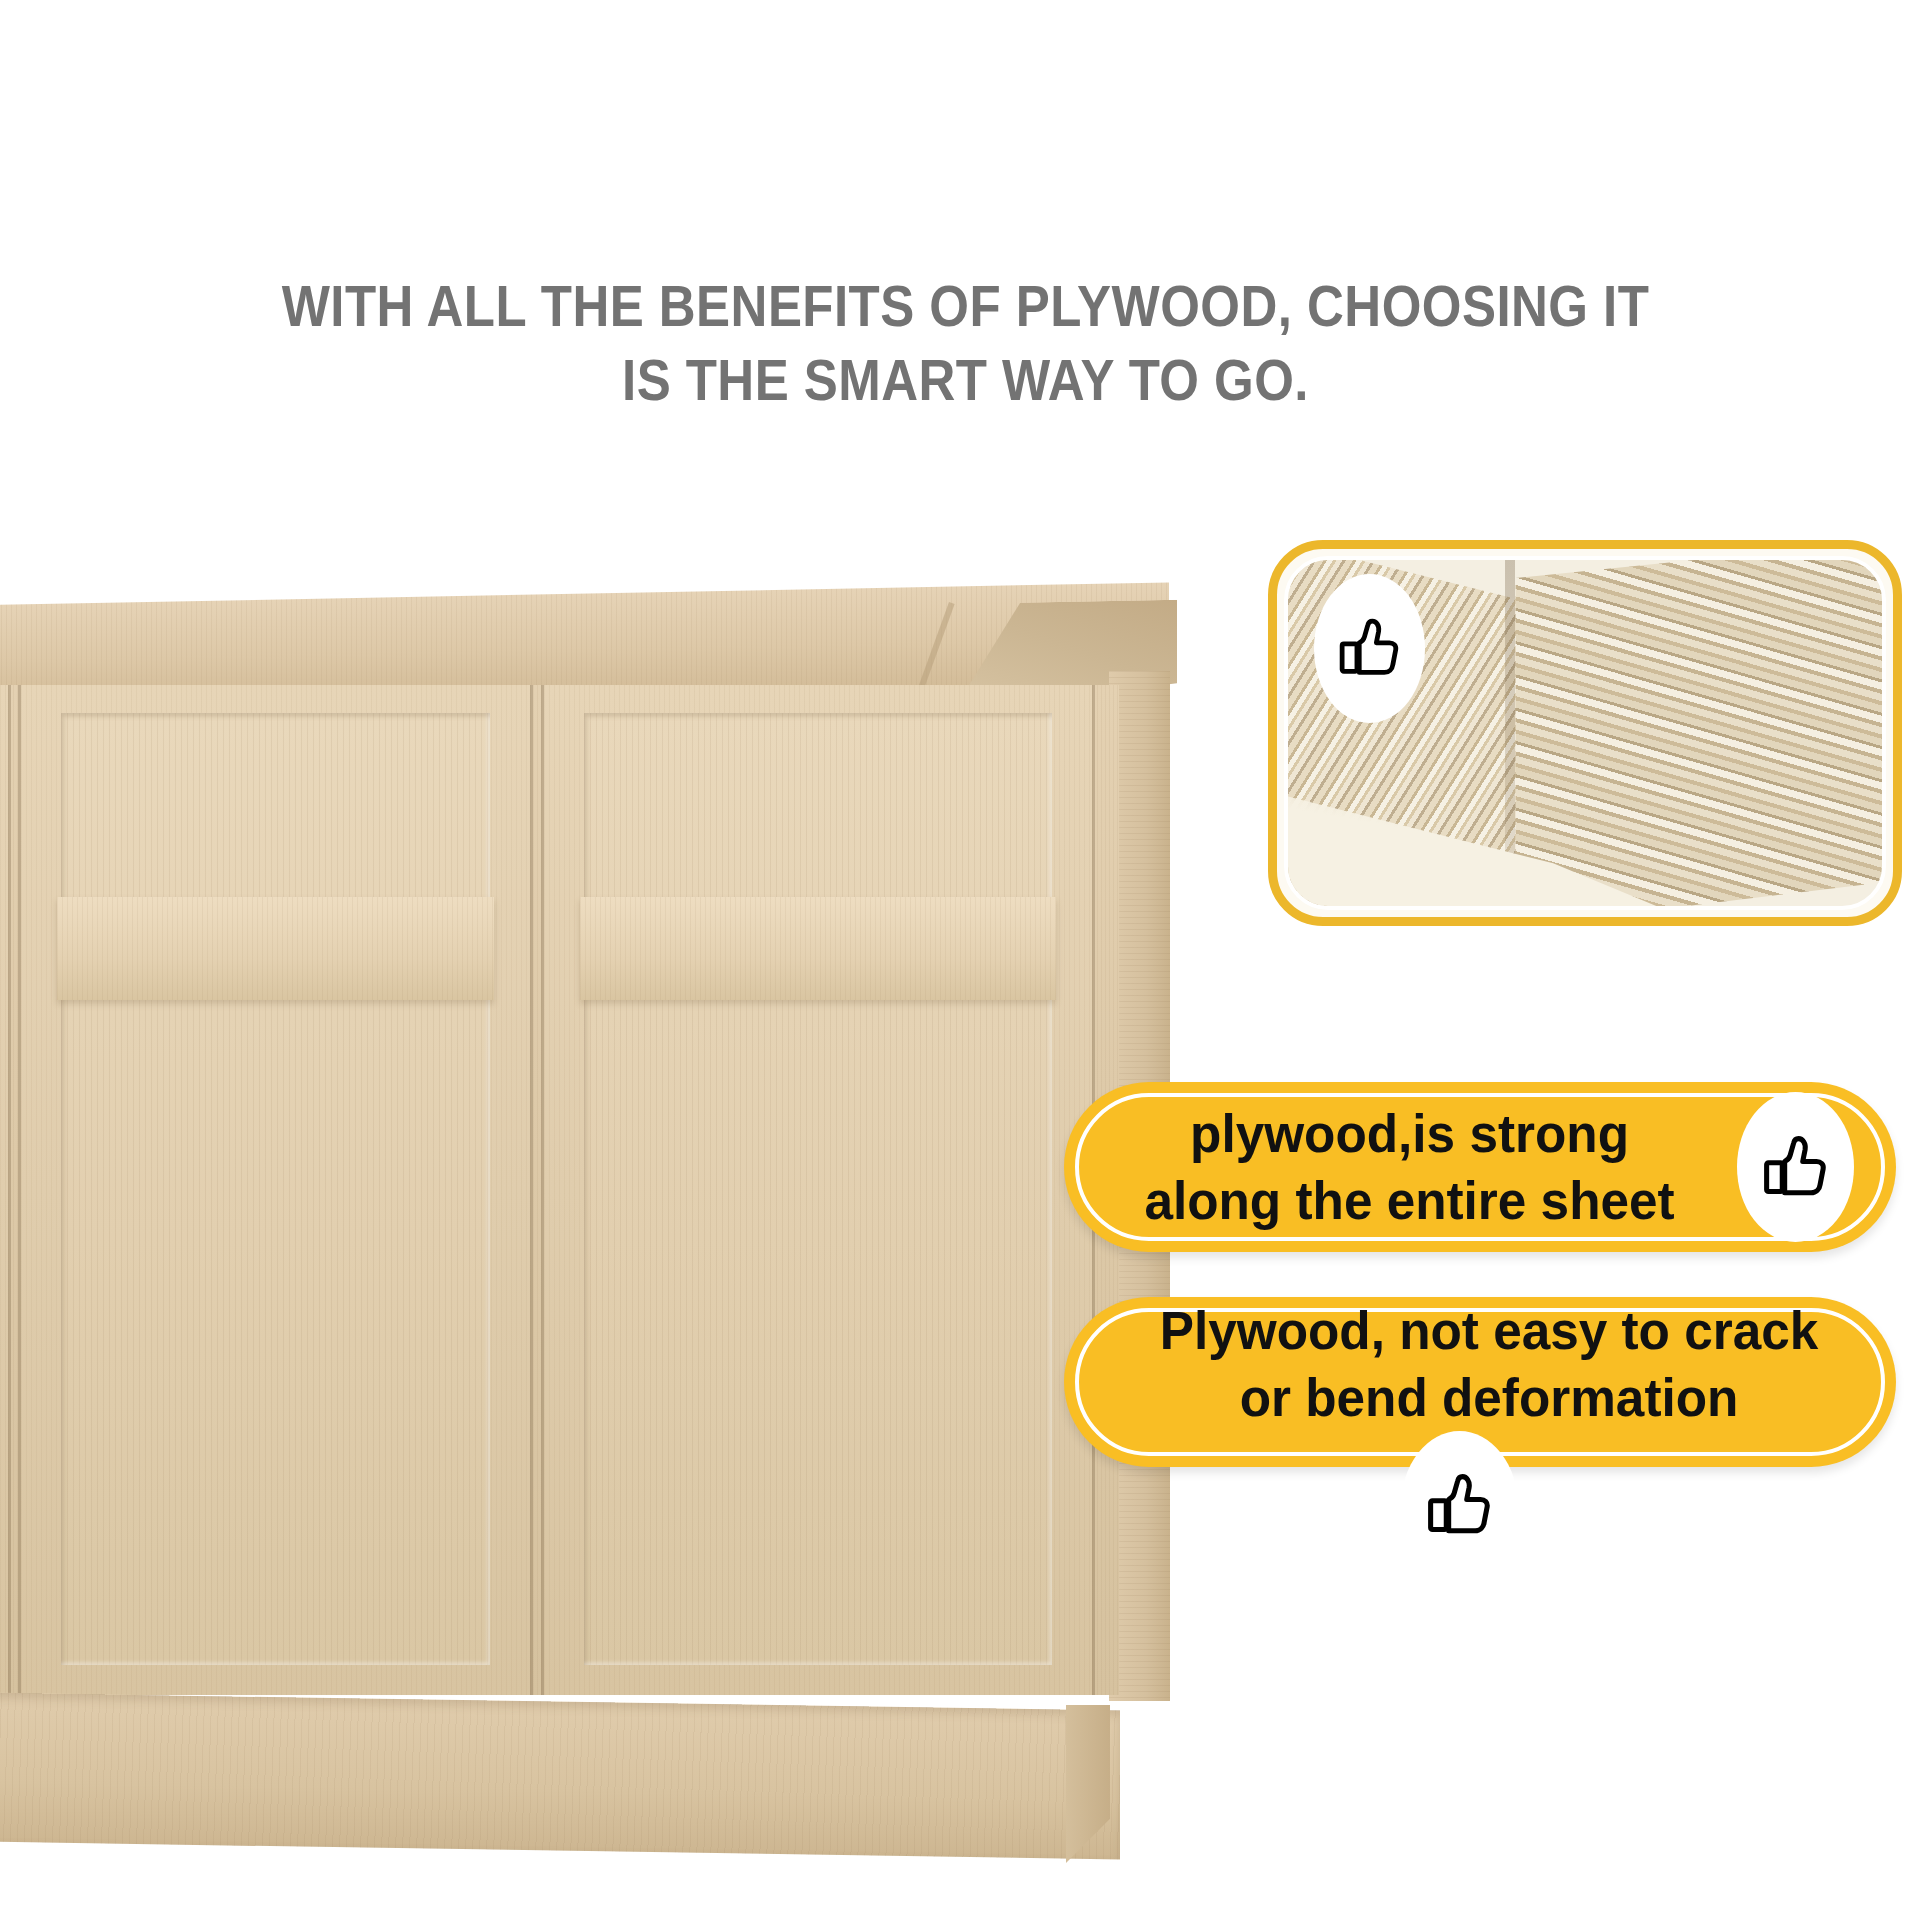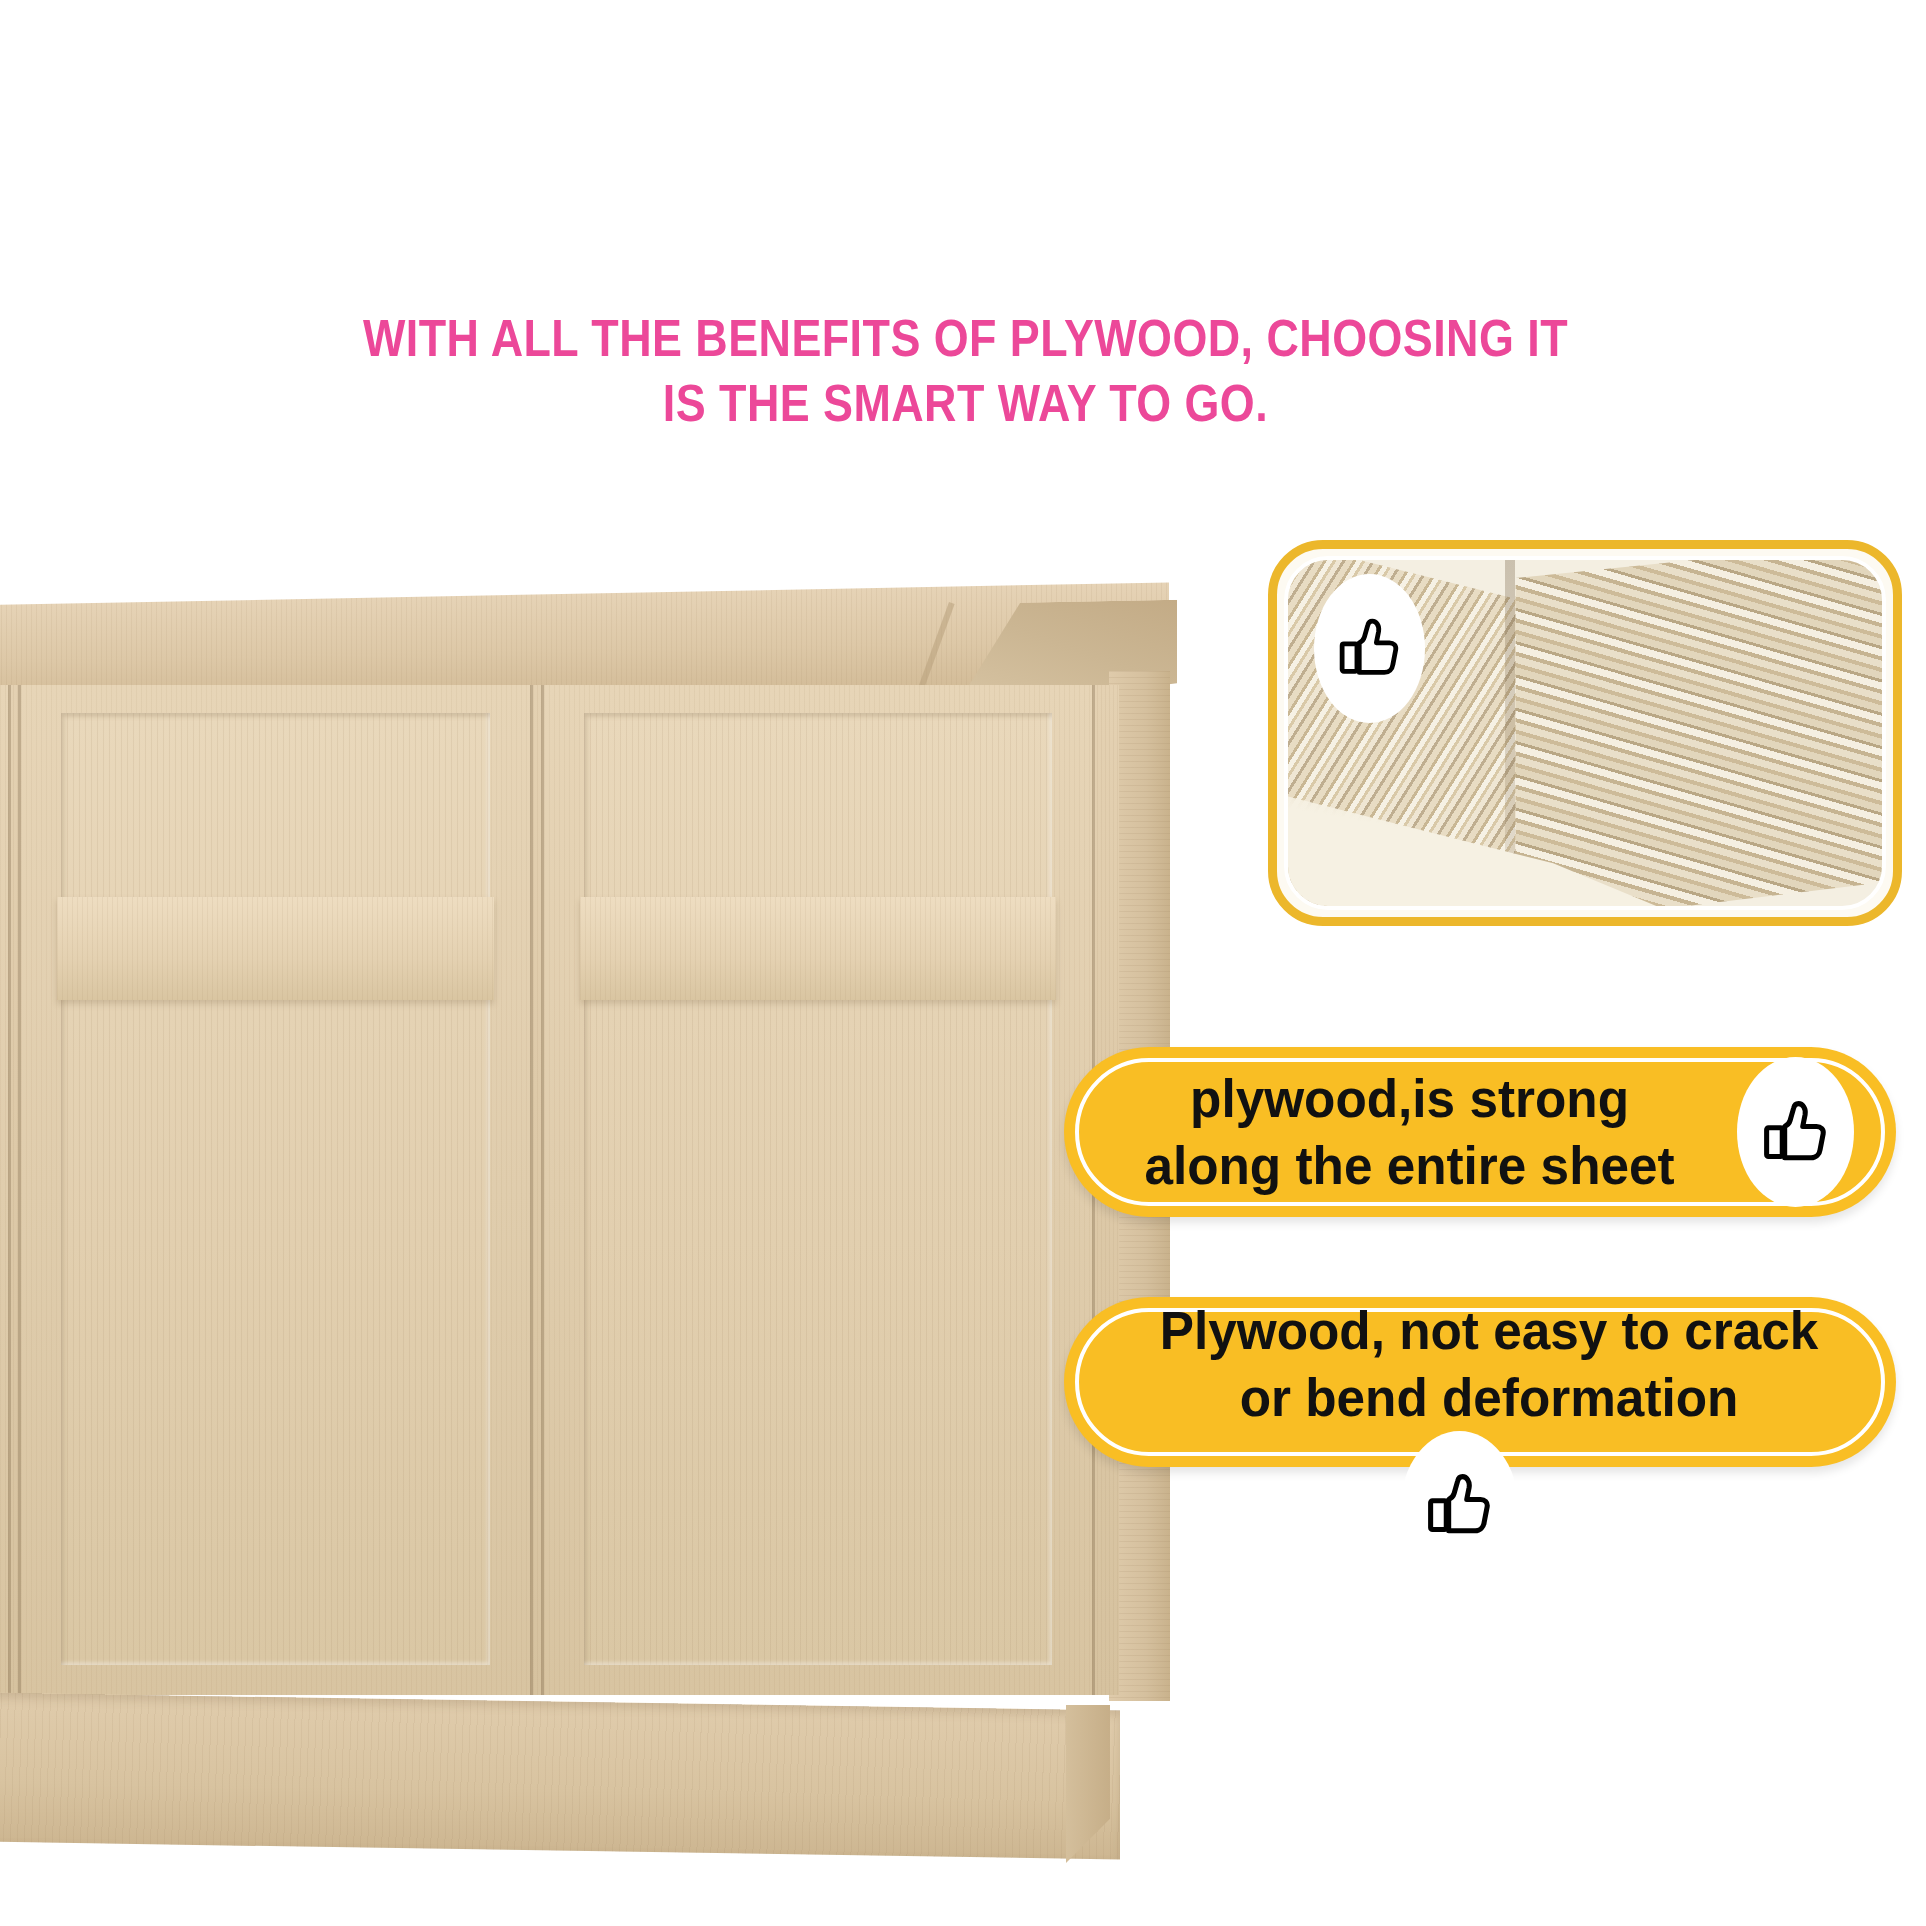--- a/index.html
+++ b/index.html
@@ -41,27 +41,26 @@
     transform: scaleX(0.94);
     white-space: nowrap;
   }
 
   .subtitle {
     position: absolute;
     left: 129px;
     top: 269px;
     width: 1673px;
     text-align: center;
-    color: #ec4899;
+    color: #737373;
     font-family: "Liberation Sans Narrow", "Liberation Sans", sans-serif;
-    font-size: 51px;
+    font-size: 58px;
     font-weight: 700;
     line-height: 1.28;
     letter-spacing: 0.5px;
-    margin-top: 37px;
   }
   .subtitle .line {
     display: block;
     transform: scaleX(0.88);
   }
 
   
   .cabinet {
     position: absolute;
     left: -59px;
@@ -337,21 +336,21 @@
     z-index: 6;
   }
   .pill::after {
     content: "";
     position: absolute;
     left: 11px; top: 11px; right: 11px; bottom: 11px;
     border: 4px solid #ffffff;
     border-radius: 75px;
     pointer-events: none;
   }
-  .pill-1 { top: 1047px; }
+  .pill-1 { top: 1082px; }
   .pill-2 { top: 1297px; flex-direction: column; }
   .pill-3 { top: 1557px; }
 
   .pill-text {
     flex: 1;
     text-align: center;
     color: #111111;
     font-family: "Liberation Sans Narrow", "Liberation Sans", sans-serif;
     font-size: 54px;
     font-weight: 700;

